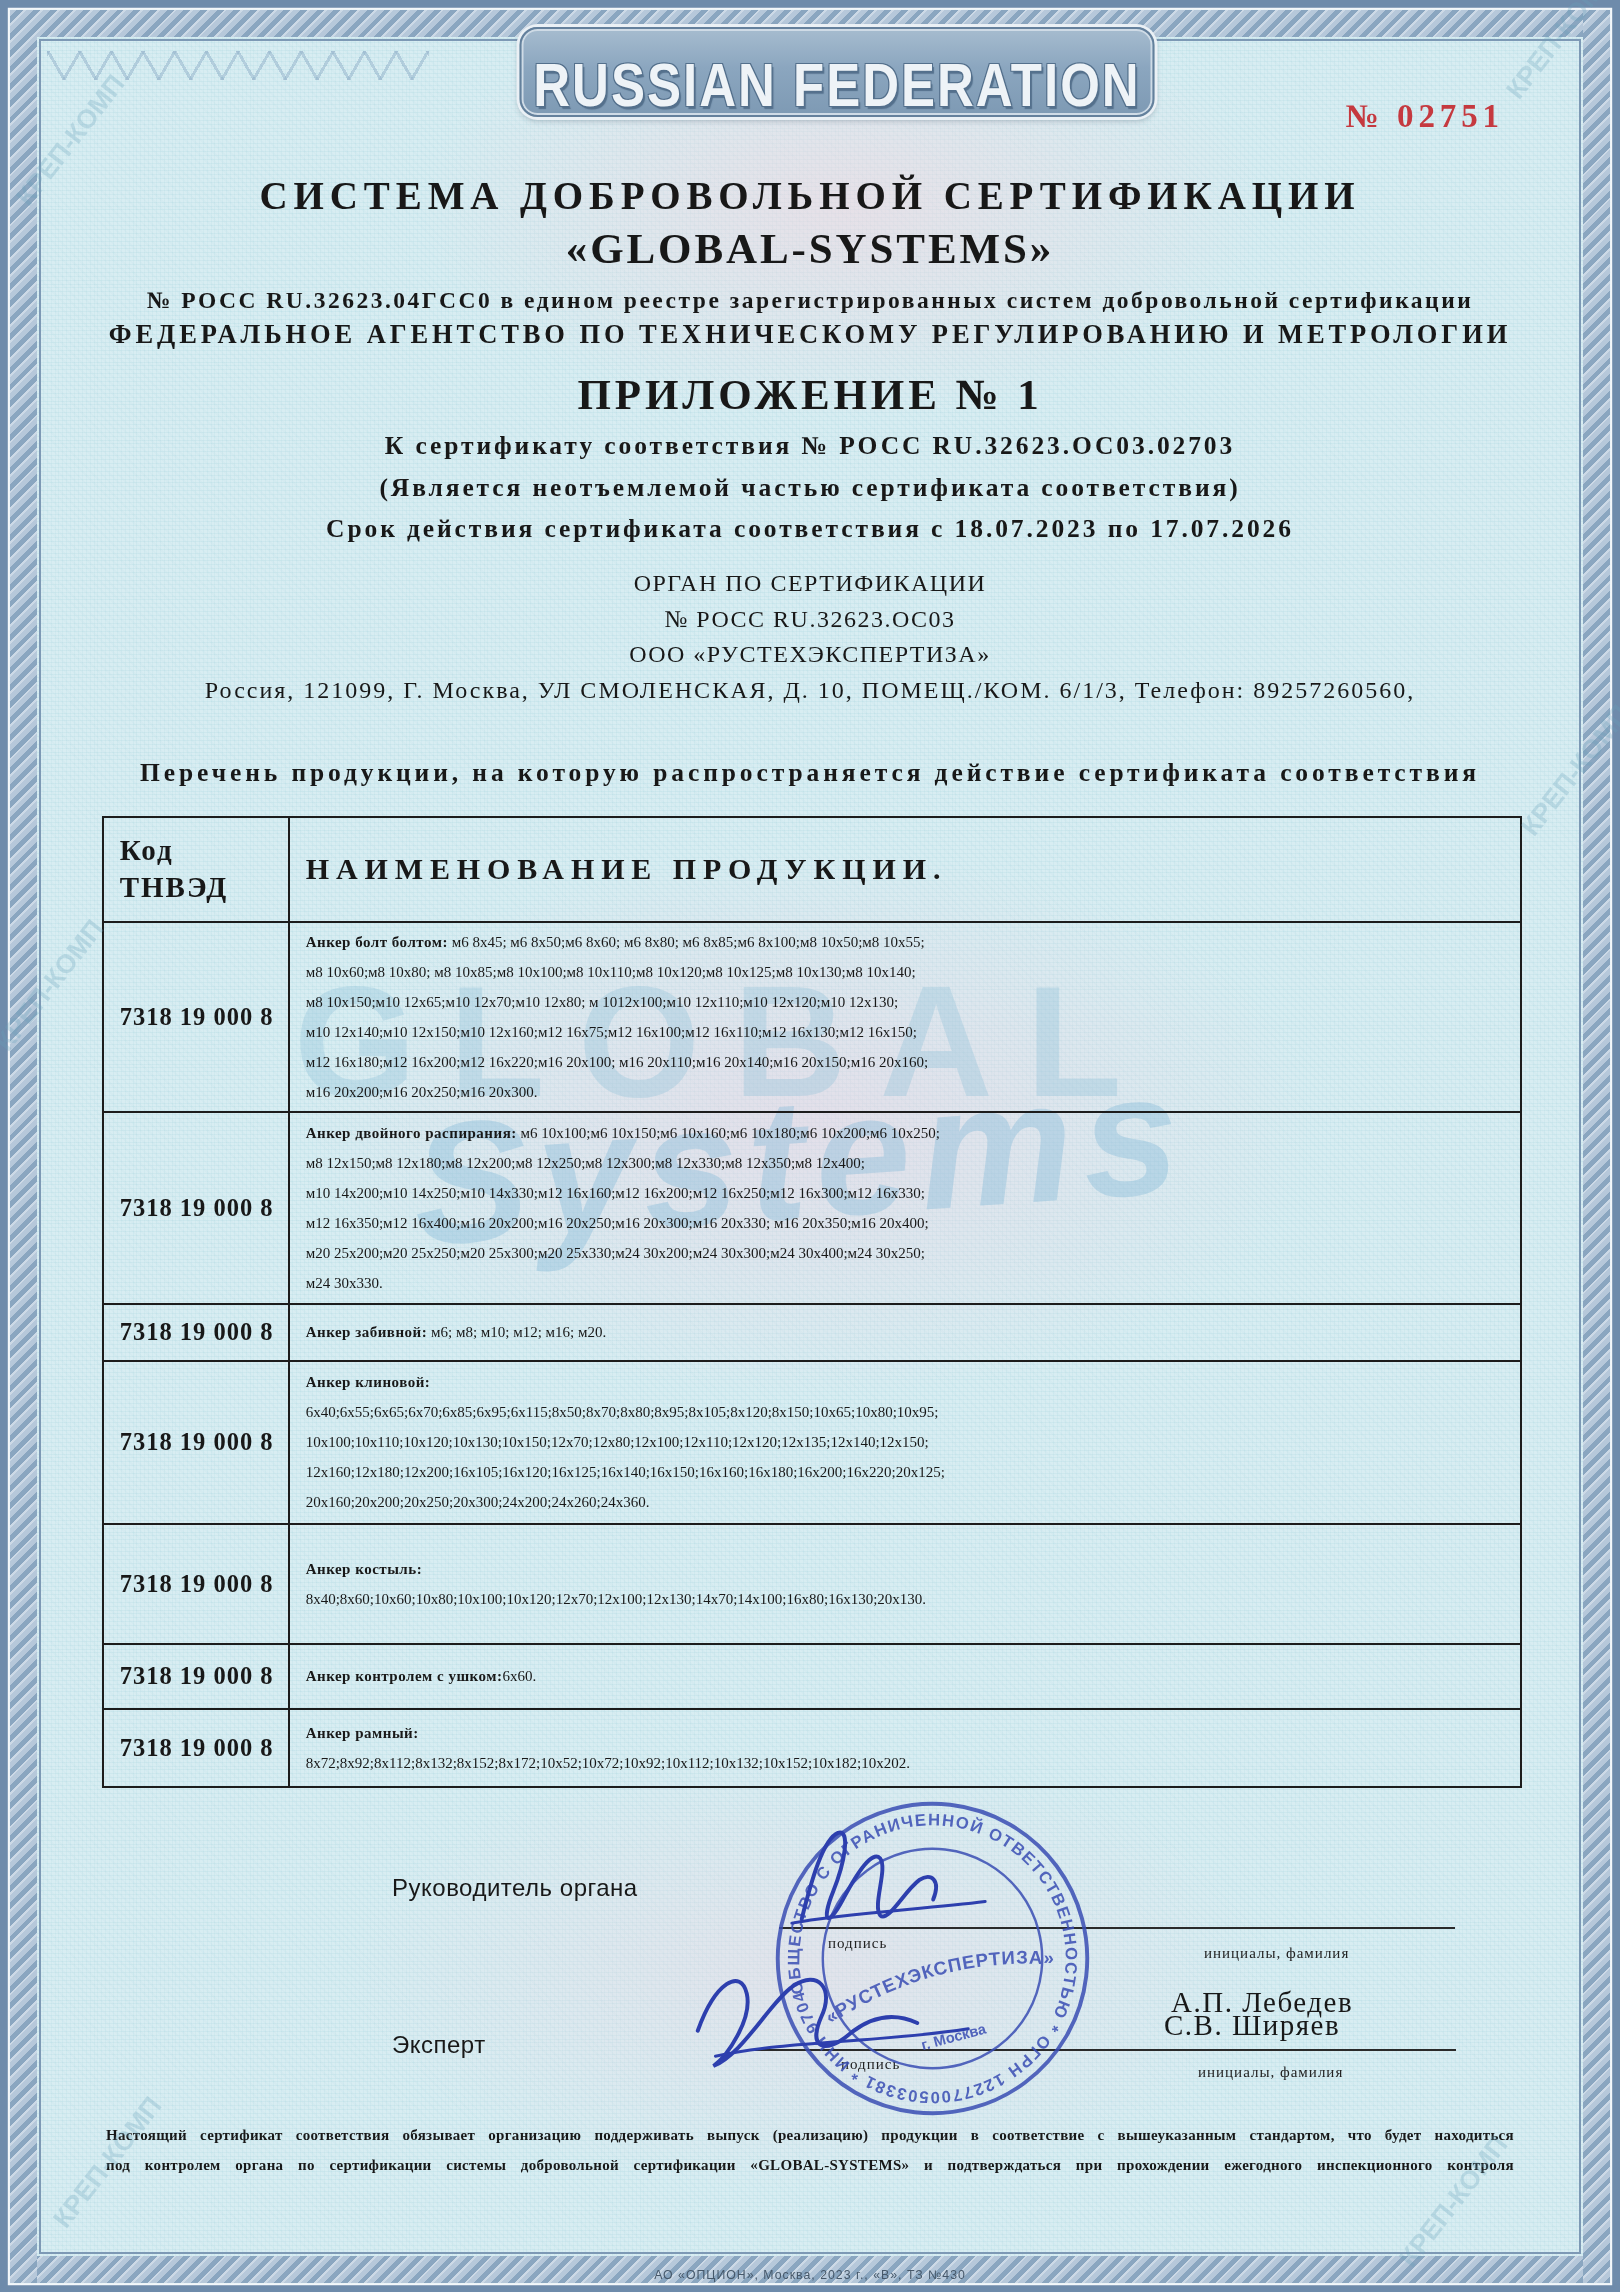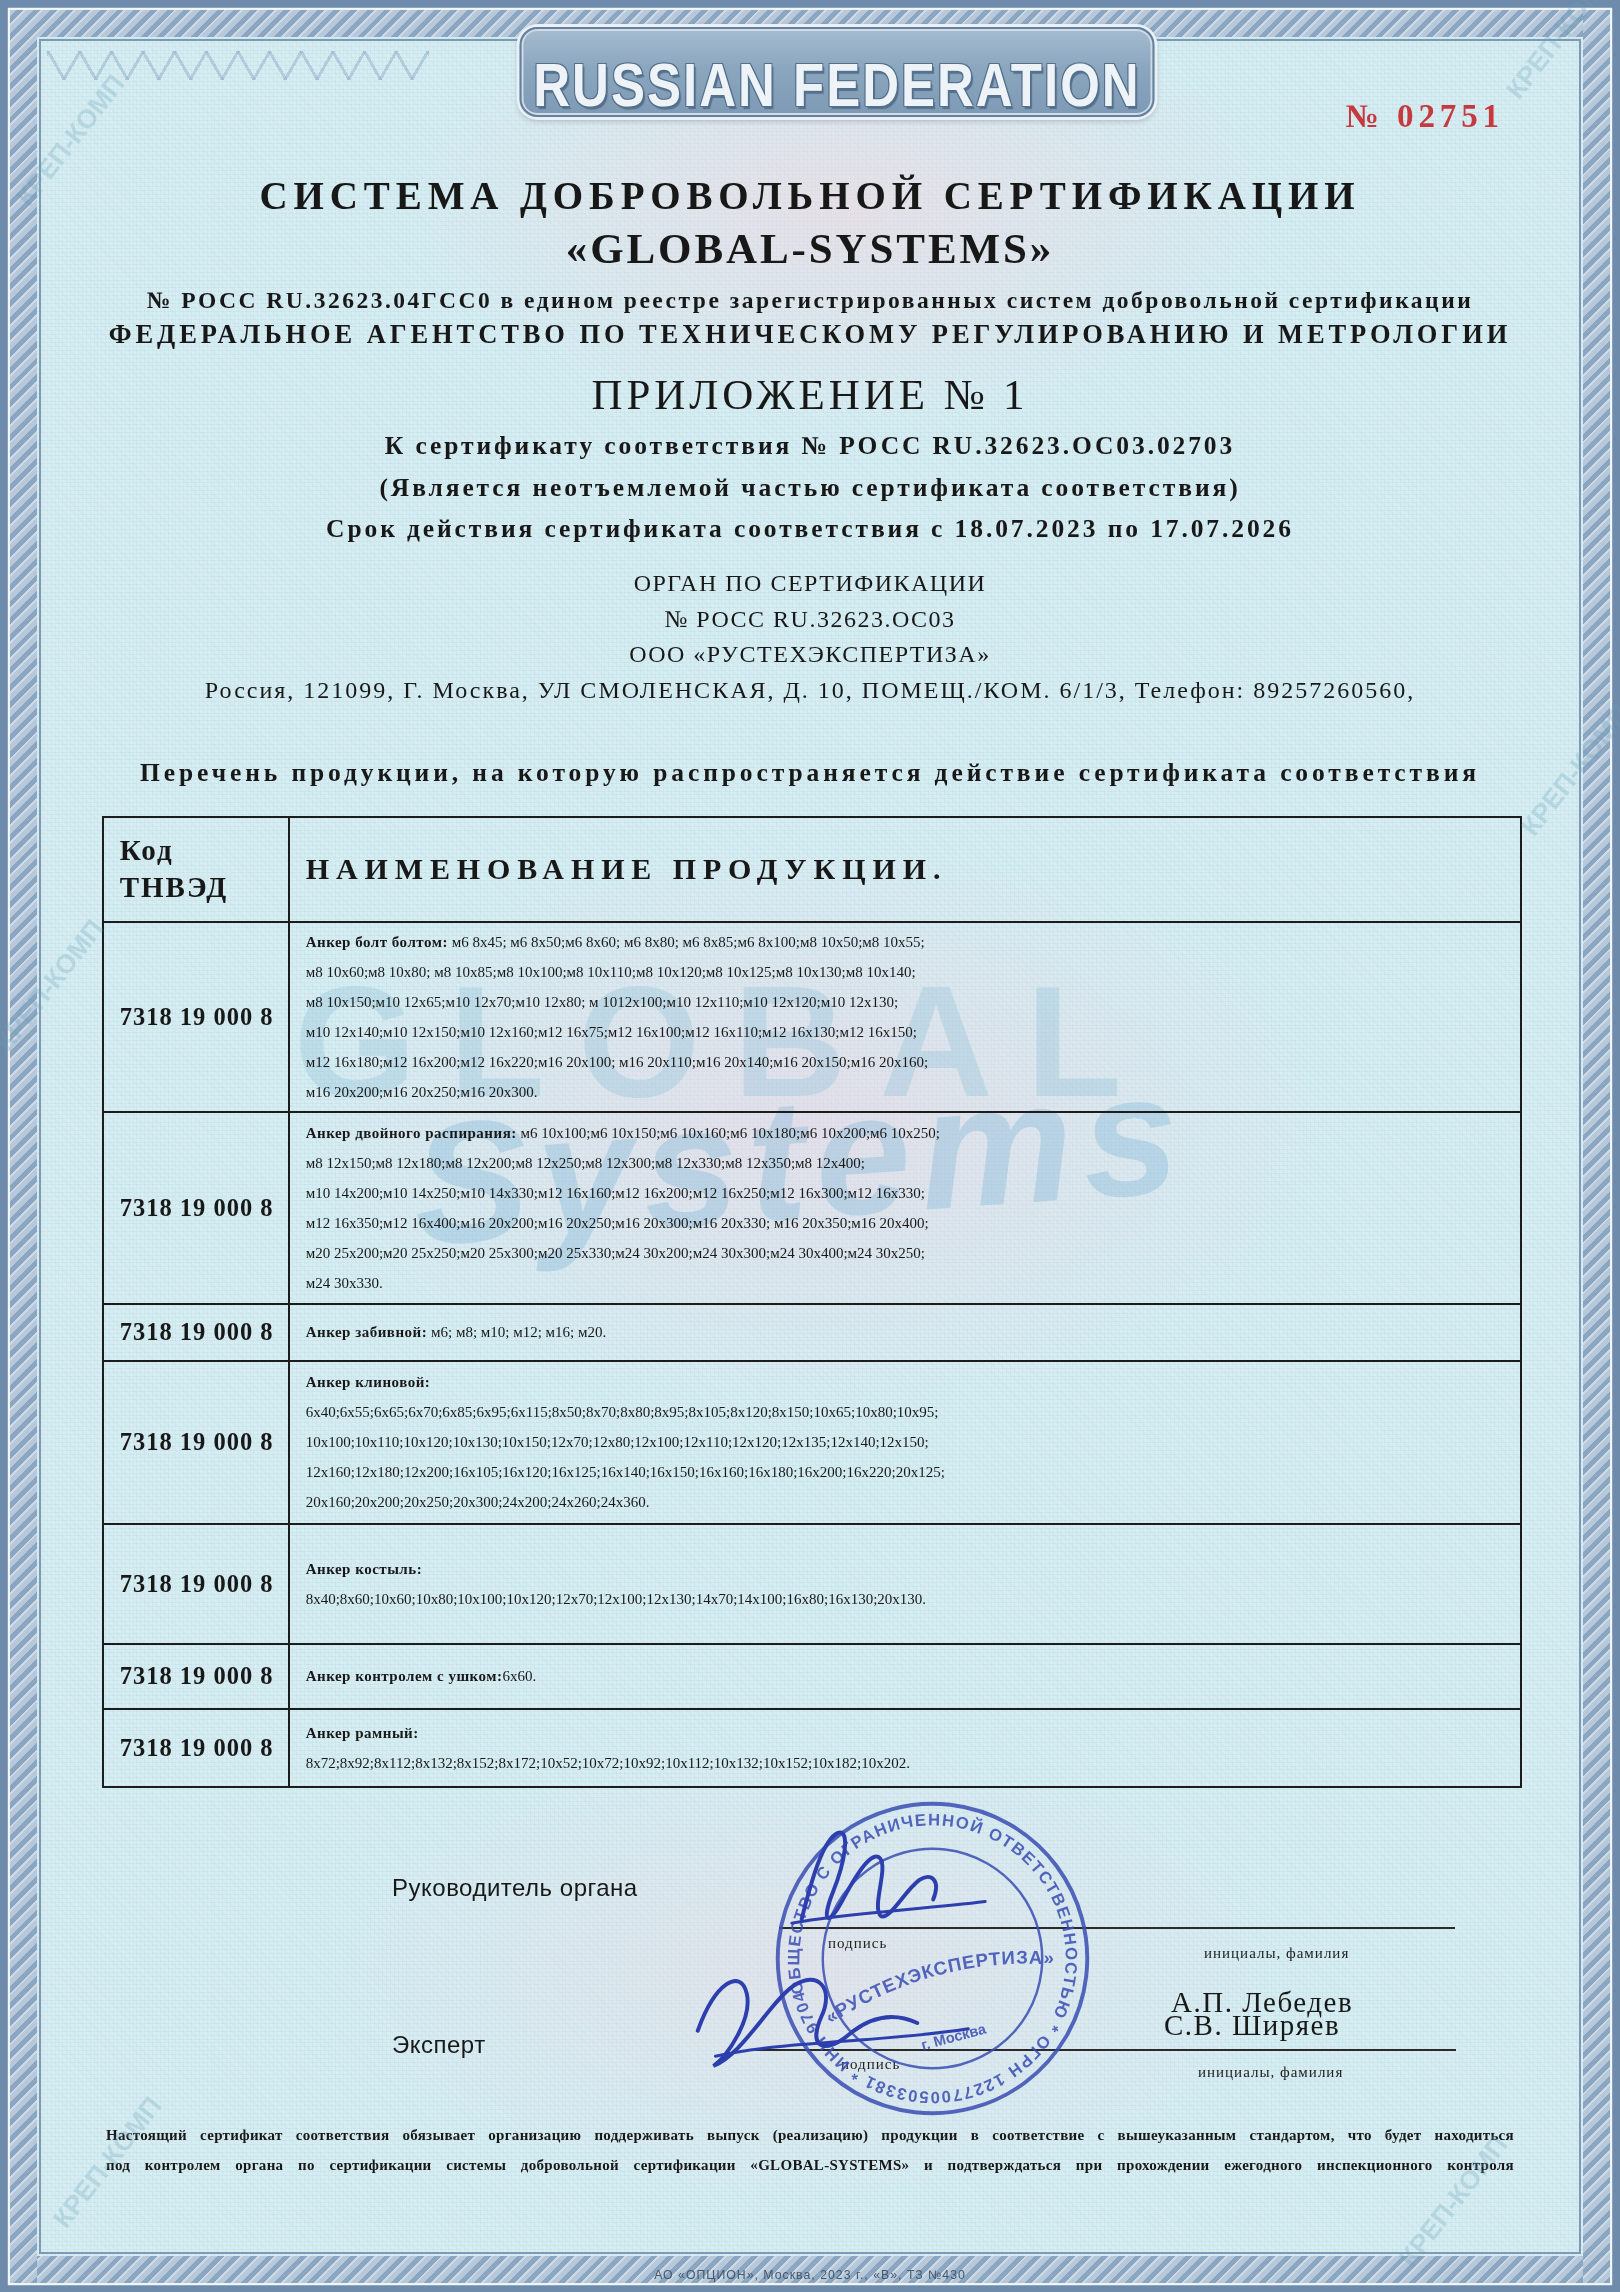--- a/index.html
+++ b/index.html
@@ -39,21 +39,21 @@
   .cert-number{position:absolute;top:98px;right:116px;z-index:6;
     font-size:33px;font-weight:bold;letter-spacing:4.9px;color:#c5393f;}
 
   .hgroup{position:absolute;left:0;width:100%;text-align:center;z-index:3;}
   .hg1{top:173px;}
   .t-system{font-size:39px;font-weight:bold;letter-spacing:5.9px;}
   .t-brand{font-size:43px;font-weight:bold;letter-spacing:2.9px;margin-top:5.9px;}
   .t-registry{font-size:23.5px;font-weight:bold;letter-spacing:2.5px;margin-top:13.7px;}
   .t-agency{font-size:26.5px;font-weight:bold;letter-spacing:3.9px;margin-top:5.9px;}
   .hg2{top:370px;}
-  .t-appendix{font-size:43px;font-weight:normal;letter-spacing:3.9px;}
+  .t-appendix{font-size:43px;font-weight:bold;letter-spacing:3.9px;}
   .t-sub{font-size:25.5px;font-weight:bold;letter-spacing:2.9px;margin-top:11.8px;}
   .hg3{top:561px;}
   .t-org{font-size:24px;letter-spacing:1.5px;margin-top:8.8px;}
   .t-org.addr{letter-spacing:2px;}
   .caption{position:absolute;top:758px;left:0;width:100%;text-align:center;z-index:3;
     font-size:25.5px;font-weight:bold;letter-spacing:3.9px;}
 
   .wm-big{position:absolute;z-index:1;font-family:"Liberation Sans","DejaVu Sans",sans-serif;pointer-events:none;}
   .wm-g{top:952px;left:294px;font-size:157px;font-weight:bold;letter-spacing:33px;color:rgba(140,190,215,.33);}
   .wm-s{top:1059px;left:412px;font-size:172px;font-weight:bold;font-style:italic;

